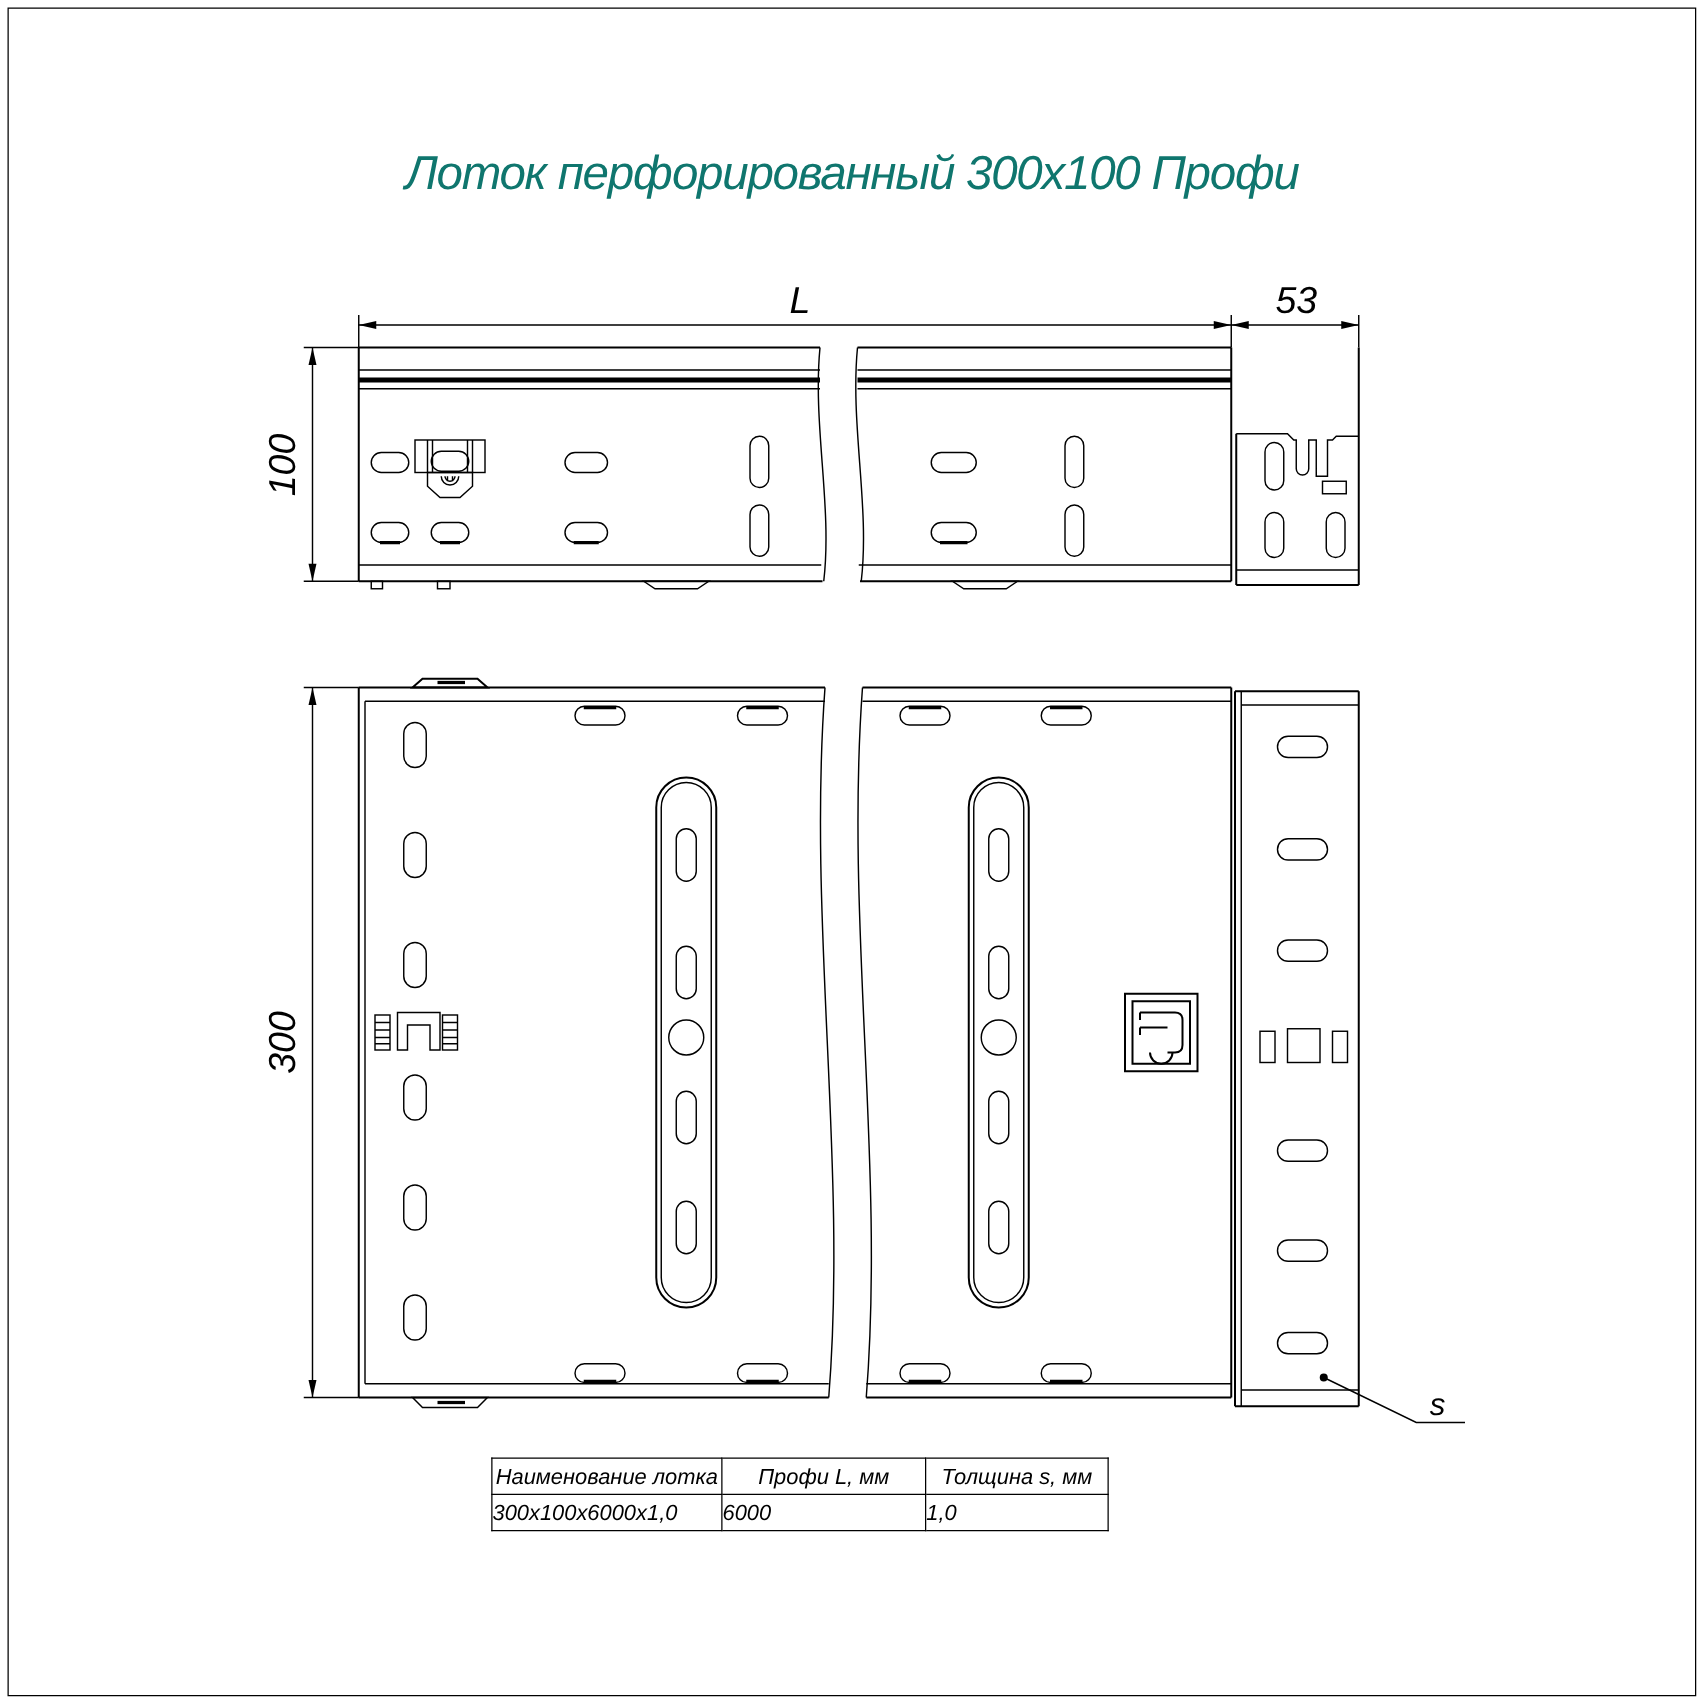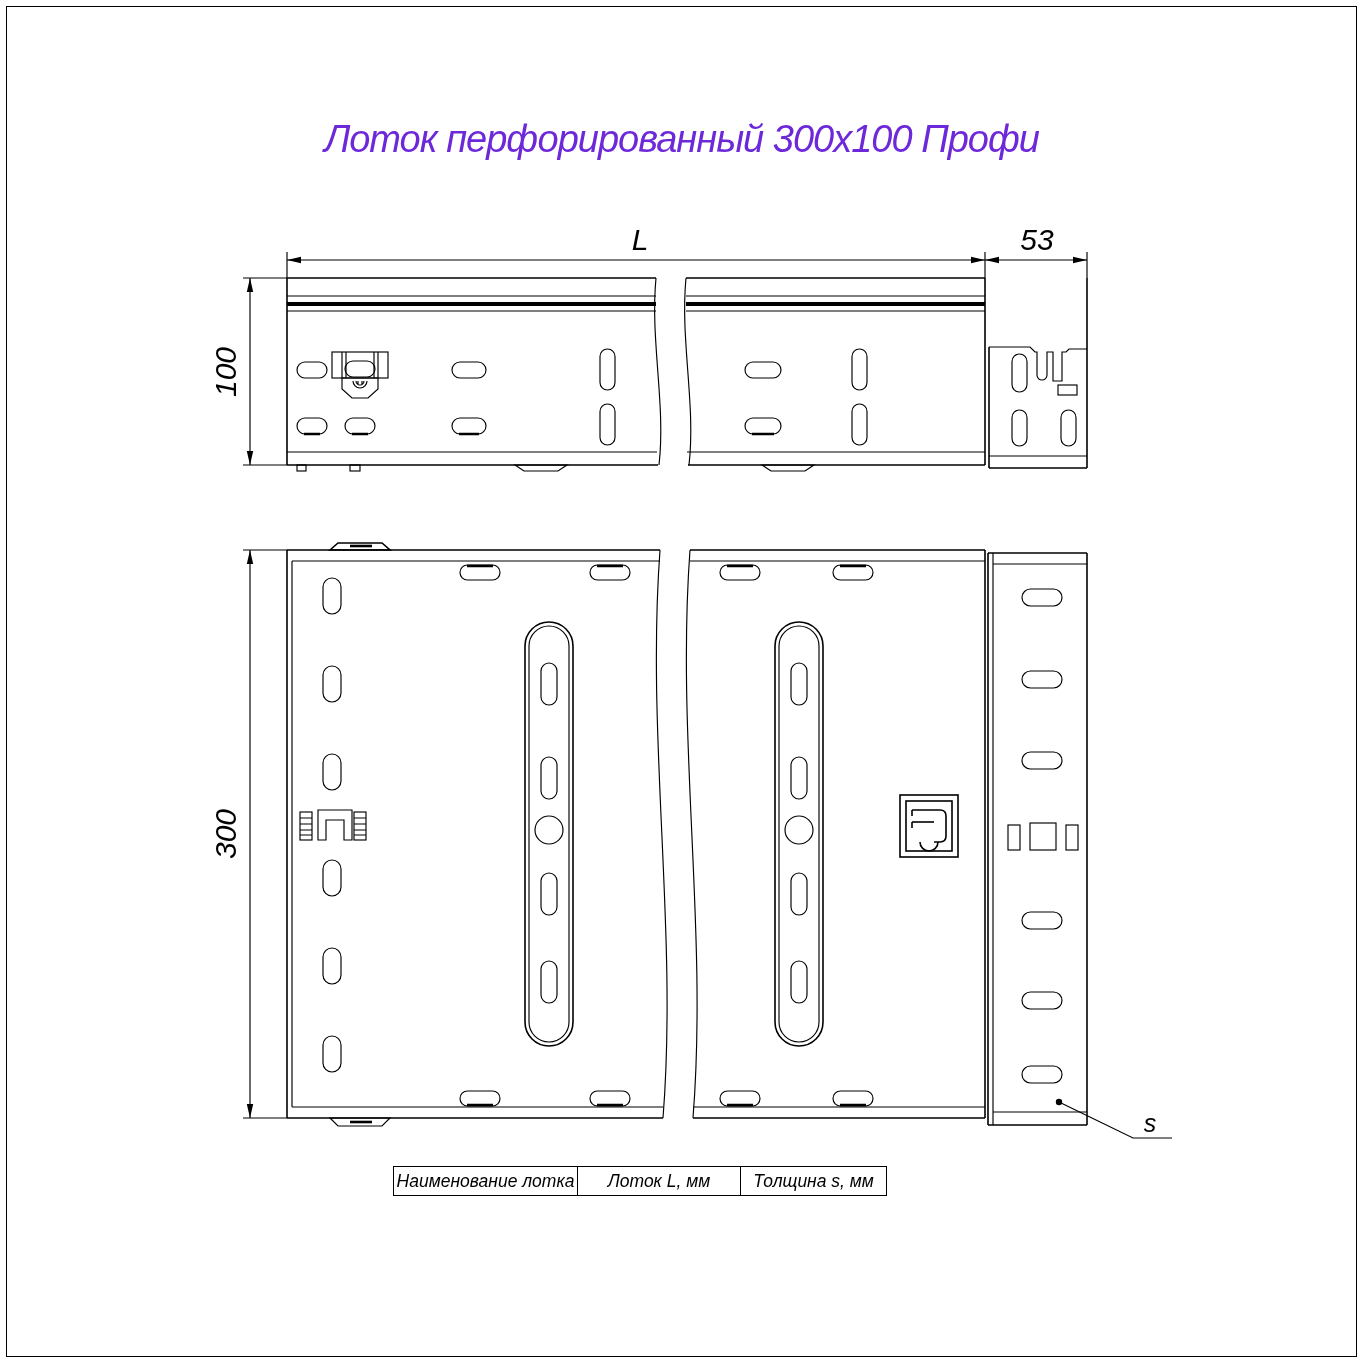--- a/index.html
+++ b/index.html
@@ -1,20 +1,20 @@
 <!DOCTYPE html>
 <html><head>
 <meta charset="utf-8">
 <style>
   html,body{margin:0;padding:0;background:#fff;}
   .page{position:relative;width:1363px;height:1363px;background:#fff;overflow:hidden;
         font-family:"Liberation Sans",sans-serif;color:#000;}
   .frame{position:absolute;left:6px;top:6px;right:6px;bottom:6px;border:1px solid #000;}
   .title{position:absolute;left:0;top:112px;width:100%;text-align:center;
-         font-style:italic;font-size:38px;letter-spacing:-1px;line-height:1.45;color:#6d28d9;}
+         font-style:italic;font-size:38px;letter-spacing:-1px;line-height:1.45;color:#0f766e;}
   svg.draw{position:absolute;left:0;top:0;}
   .ln{stroke:#000;stroke-width:1.15;fill:none;}
   .ln2{stroke:#000;stroke-width:1.6;fill:none;}
   .thick{stroke:#000;stroke-width:4;fill:none;}
   .shadow{stroke:#000;stroke-width:2.6;fill:none;}
   .arrow{fill:#000;stroke:none;}
   .dim-text{font-family:"Liberation Sans",sans-serif;font-style:italic;font-size:30px;fill:#000;}
   .dim-text-sm{font-family:"Liberation Sans",sans-serif;font-style:italic;font-size:25px;fill:#000;}
   table.sizes{position:absolute;left:393px;top:1166px;border-collapse:collapse;table-layout:fixed;
         font-style:italic;font-size:17.5px;}
@@ -231,18 +231,23 @@
 
   <table class="sizes">
     <colgroup>
         <col style="width:184px">
         <col style="width:163px">
         <col style="width:146px">
       </colgroup>
     <tbody>
         <tr>
       <th>Наименование лотка</th>
-      <th>Лоток L, мм</th>
+      <th>Профи L, мм</th>
       <th>Толщина s, мм</th>
+    </tr>
+    <tr>
+      <td>300х100х6000х1,0</td>
+      <td>6000</td>
+      <td>1,0</td>
     </tr>
   </tbody>
     </table>
 </div>
 
 </body></html>

